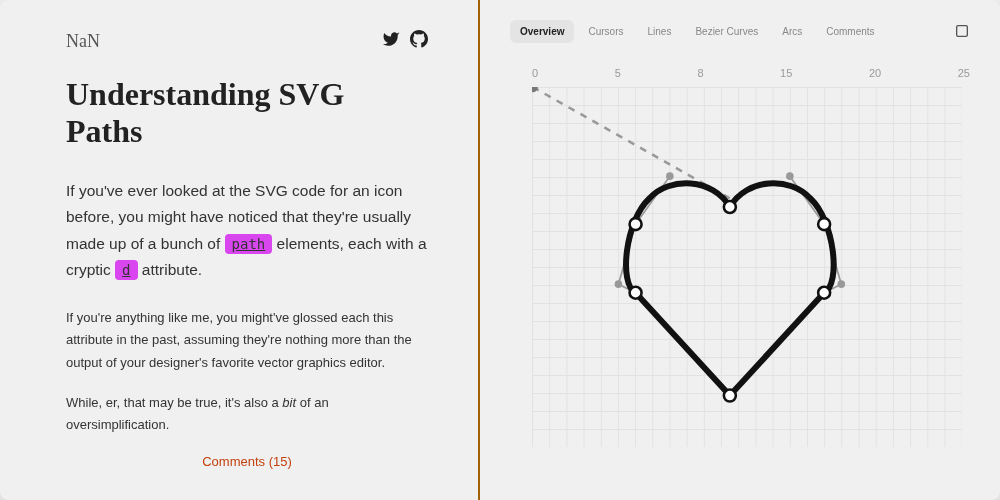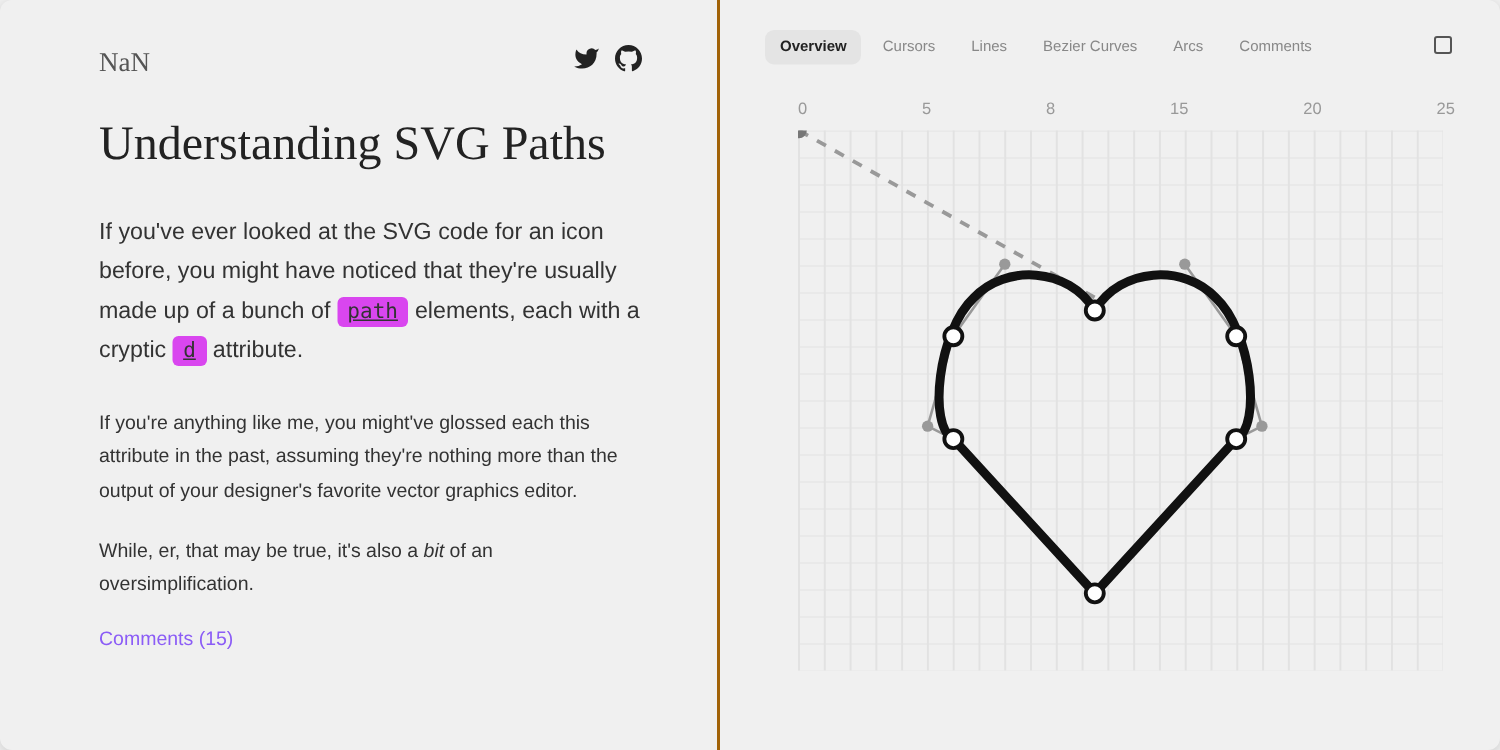--- a/index.html
+++ b/index.html
@@ -33,21 +33,21 @@
     font-family: Georgia, serif;
     font-size: 18px;
     color: #555;
   }
   .socials {
     display: flex;
     gap: 10px;
   }
   .title {
     font-family: Georgia, serif;
-    font-weight: 400;
+    font-weight: 700;
     font-size: 32px;
     color: #222;
     margin-bottom: 28px;
   }
   .para-lg {
     font-size: 15.5px;
     line-height: 1.7;
     color: #333;
     margin-bottom: 24px;
   }
@@ -61,22 +61,23 @@
     background: #d946ef;
     padding: 2px 7px;
     border-radius: 4px;
     font-family: ui-monospace, Menlo, monospace;
     font-size: 14px;
     text-decoration: underline;
   }
   em { font-style: italic; }
   .comments {
     font-size: 13px;
-    color: #8b5cf6;
+    color: #c2410c;
     margin-top: 14px;
+    text-align: center;
   }
   .tabs {
     display: flex;
     align-items: center;
     gap: 4px;
     font-size: 10px;
     color: #888;
     margin-bottom: 24px;
     text-align: right;
   }

